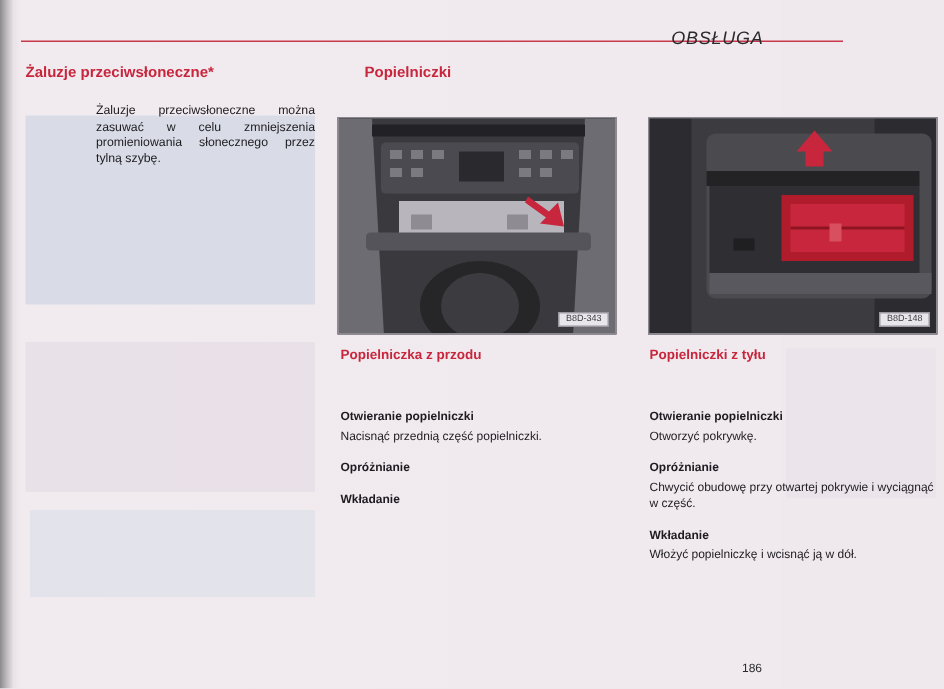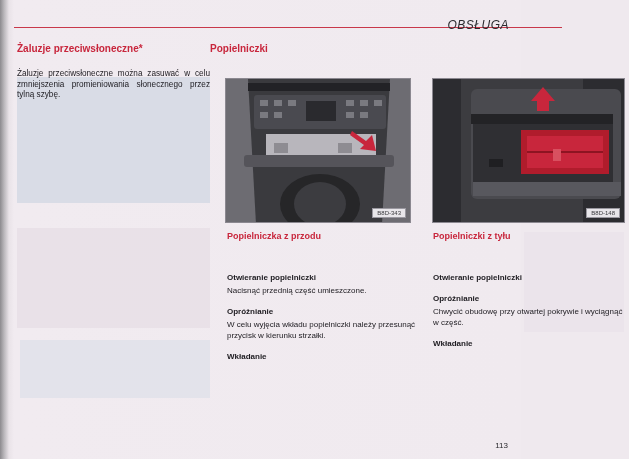--- a/index.html
+++ b/index.html
@@ -21,32 +21,32 @@
     .section-label {
       position: absolute; right: 12px; top: 18px;
       font-size: 12px; font-style: italic; letter-spacing: 0.5px;
       color: #2a2a2e;
     }
     h1.title {
       position: absolute; font-size: 10px; font-weight: bold;
       color: #c8263c;
     }
     .title-left { left: 17px; top: 43px; }
-    .title-mid { left: 210px; top: 43px; }
+    .title-mid { left: 243px; top: 43px; }
 
     
     .left-panel {
       position: absolute; left: 17px; top: 77px; width: 193px; height: 126px;
       background: #d9dce6;
     }
     .left-text {
       position: absolute; left: 17px; top: 69px; width: 193px;
       font-size: 8.2px; line-height: 10.5px; text-align: justify;
     }
-    .left-text p { margin-bottom: 4px; }
+    .left-text p { margin-bottom: 4px; padding-left: 47px; }
 
     
     .ghost {
       position: absolute; background: #e6dde4; opacity: 0.7;
     }
     .ghost-blue { background: #dde0e8; }
 
     
     .figure {
       position: absolute; background: #2f2f33; overflow: hidden;
@@ -139,28 +139,29 @@
       <polygon points="104,32 104,22 98,22 110,8 122,22 116,22 116,32" fill="#c8263c"></polygon>
     </svg>
     <div class="fig-code">B8D-148</div>
   </div>
 
   <div class="ghost" style="left:524px;top:232px;width:100px;height:100px;opacity:0.35;"></div>
 
   <div class="sub-title" style="left:227px;top:231px;">Popielniczka z przodu</div>
   <div class="col-text" style="left:227px;top:256px;">
     <h3>Otwieranie popielniczki</h3>
-    <p>Nacisnąć przednią część umieszczone.</p>
+    <p>Nacisnąć przednią część popielniczki.</p>
     <h3>Opróżnianie</h3>
-    <p>W celu wyjęcia wkładu popielniczki należy przesunąć przycisk w kierunku strzałki.</p>
     <h3>Wkładanie</h3>
   </div>
 
   <div class="sub-title" style="left:433px;top:231px;">Popielniczki z tyłu</div>
   <div class="col-text" style="left:433px;top:256px;">
     <h3>Otwieranie popielniczki</h3>
+    <p>Otworzyć pokrywkę.</p>
     <h3>Opróżnianie</h3>
     <p>Chwycić obudowę przy otwartej pokrywie i wyciągnąć w część.</p>
     <h3>Wkładanie</h3>
+    <p>Włożyć popielniczkę i wcisnąć ją w dół.</p>
   </div>
 
-  <div class="page-number">113</div>
+  <div class="page-number">186</div>
 </div>
 
 </body></html>

